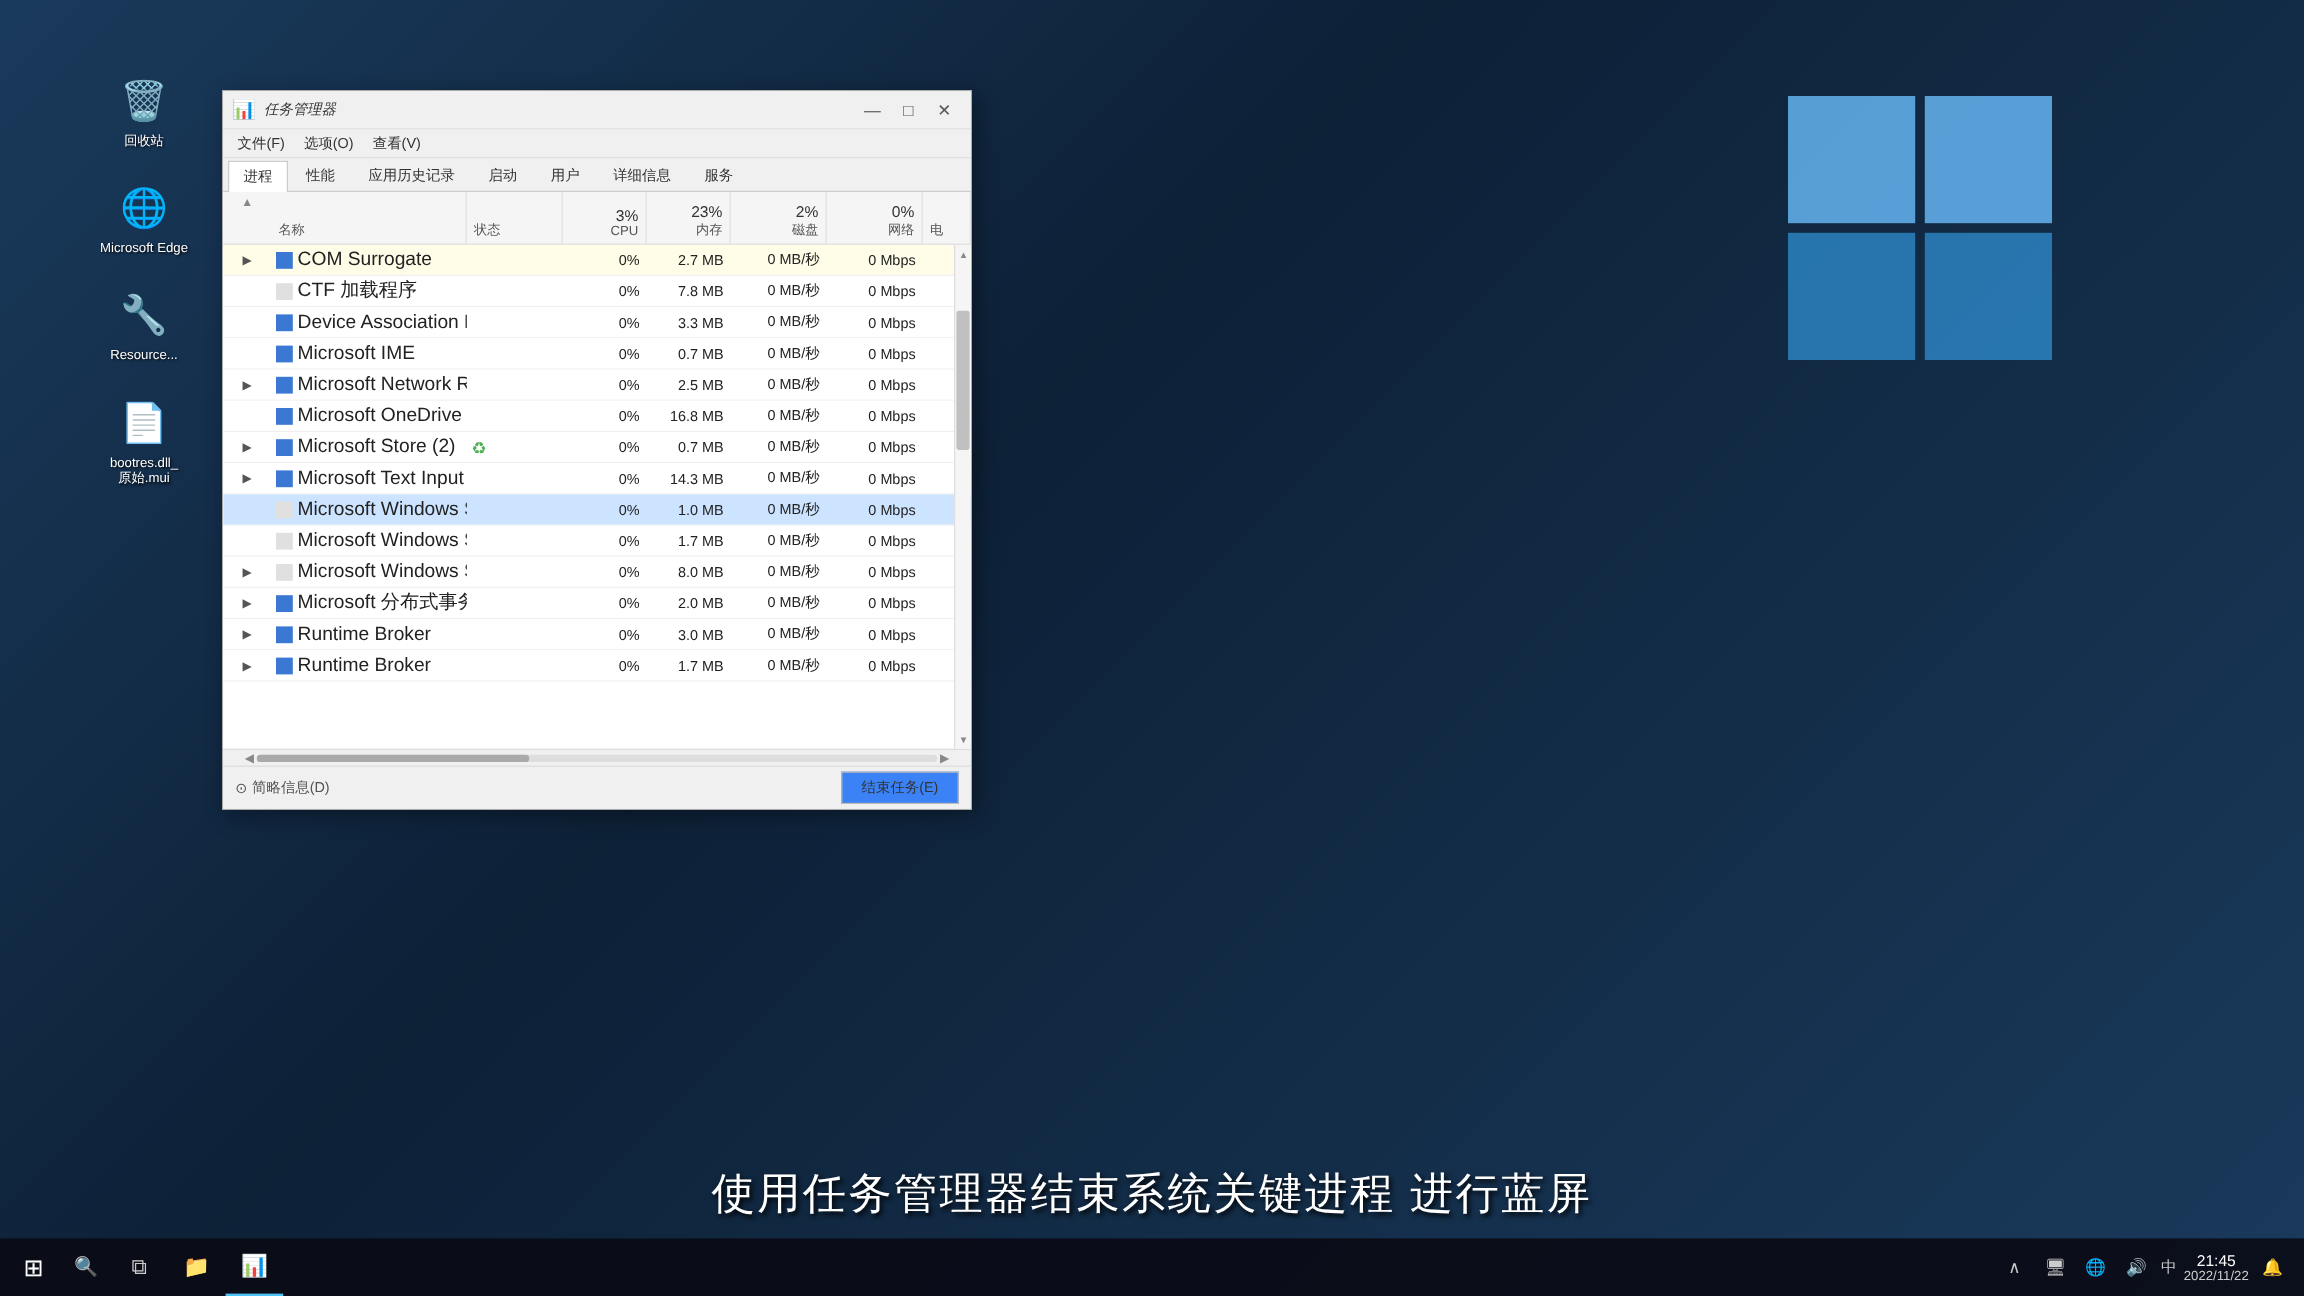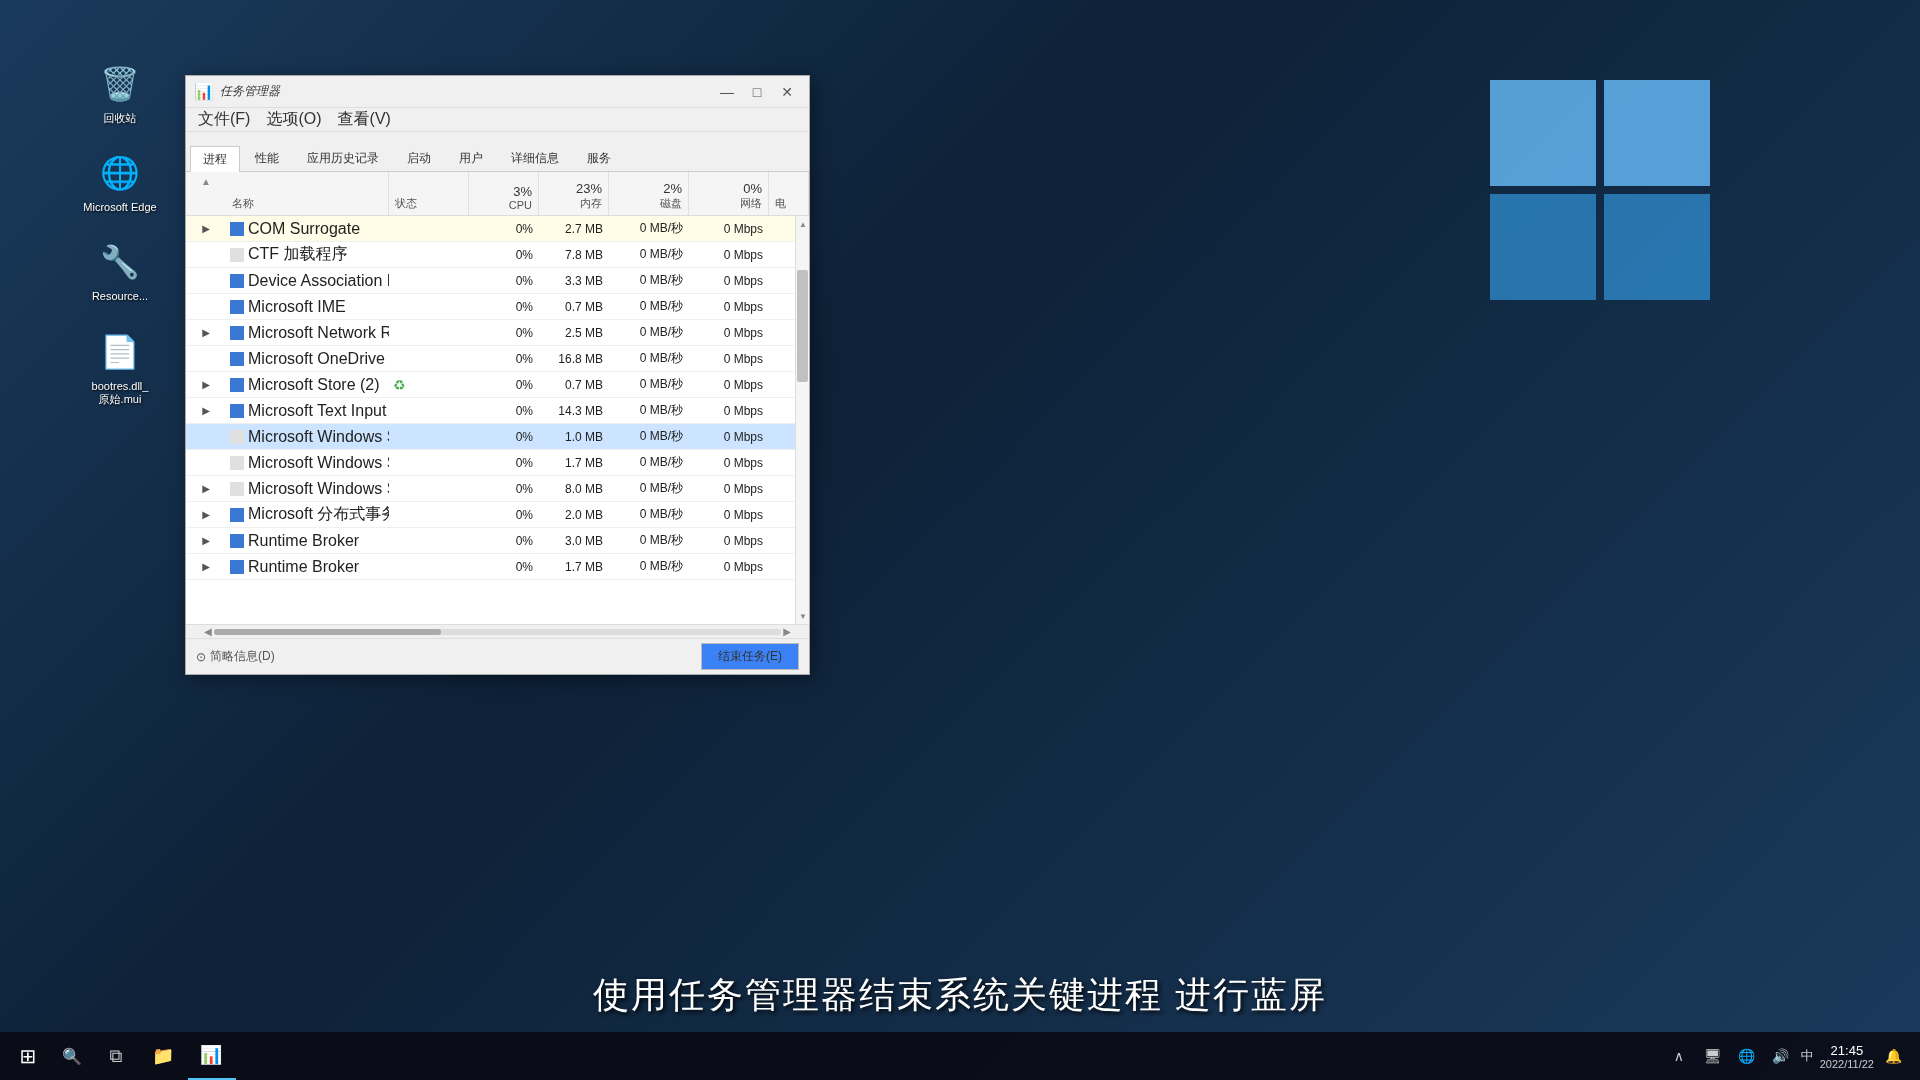--- a/index.html
+++ b/index.html
@@ -131,37 +131,36 @@
     .menubar {
       background: #f0f0f0;
       border-bottom: 1px solid #ddd;
       height: 24px;
       display: flex;
       align-items: center;
       padding: 0 4px;
       flex-shrink: 0;
     }
     .menubar-item {
-      font-size: 16px;
+      font-size: 12px;
       color: #333;
       padding: 2px 8px;
       cursor: pointer;
       text-align: center;
     }
 
     
     .tabs-bar {
       background: #f0f0f0;
       border-bottom: 1px solid #ccc;
       height: 28px;
       display: flex;
       align-items: flex-end;
       padding: 0 4px;
       flex-shrink: 0;
-      margin-top: 12px;
     }
     .tab-item {
       font-size: 12px;
       color: #333;
       padding: 4px 12px;
       cursor: pointer;
       border: 1px solid transparent;
       border-bottom: none;
       margin-right: 2px;
     }

